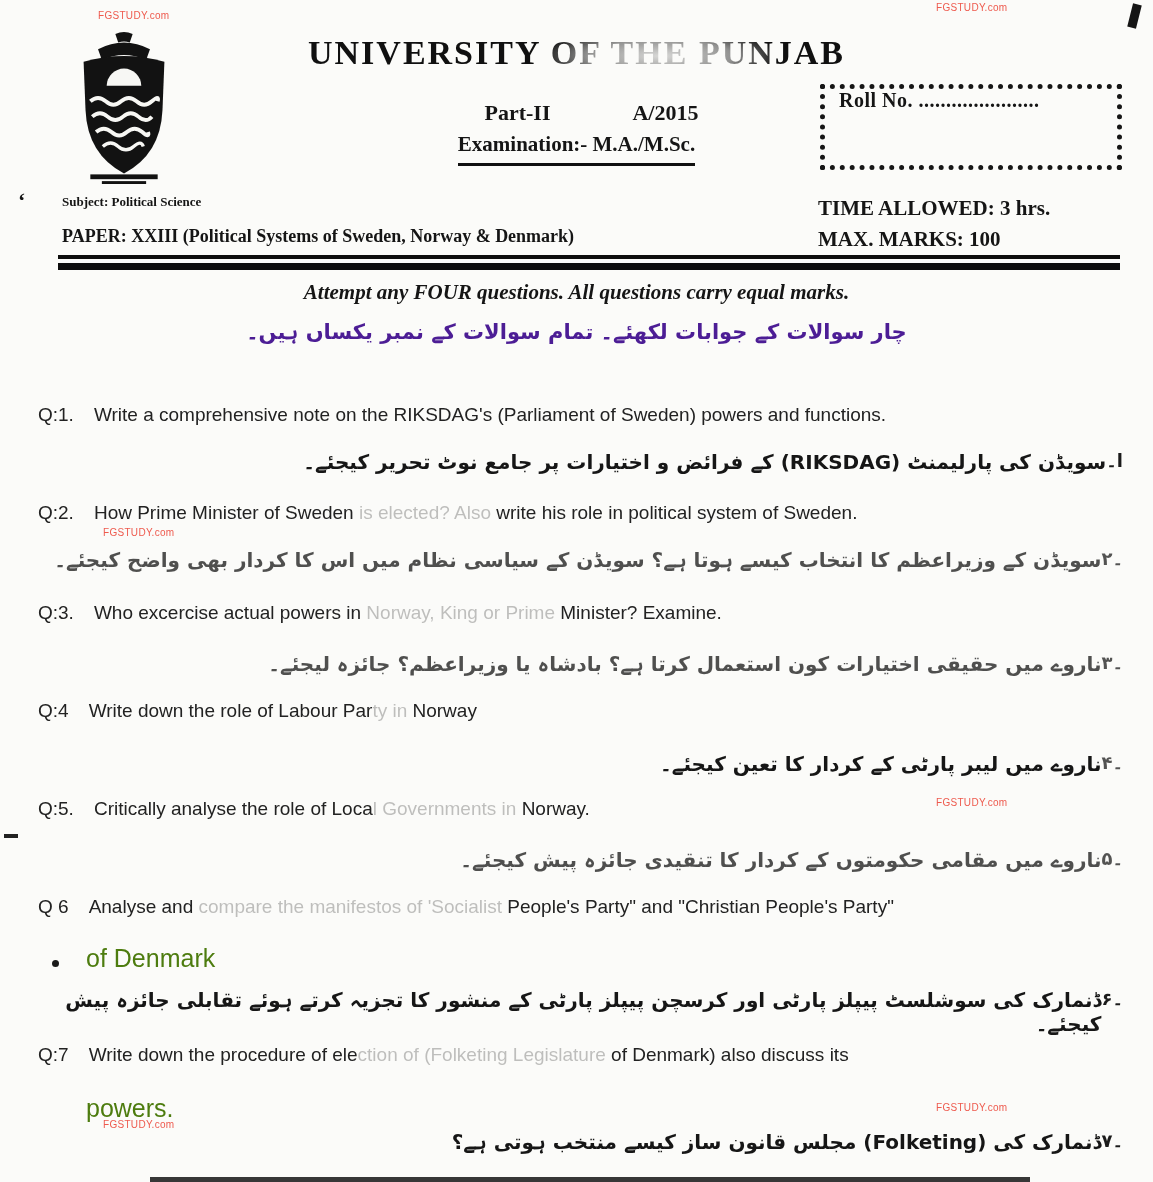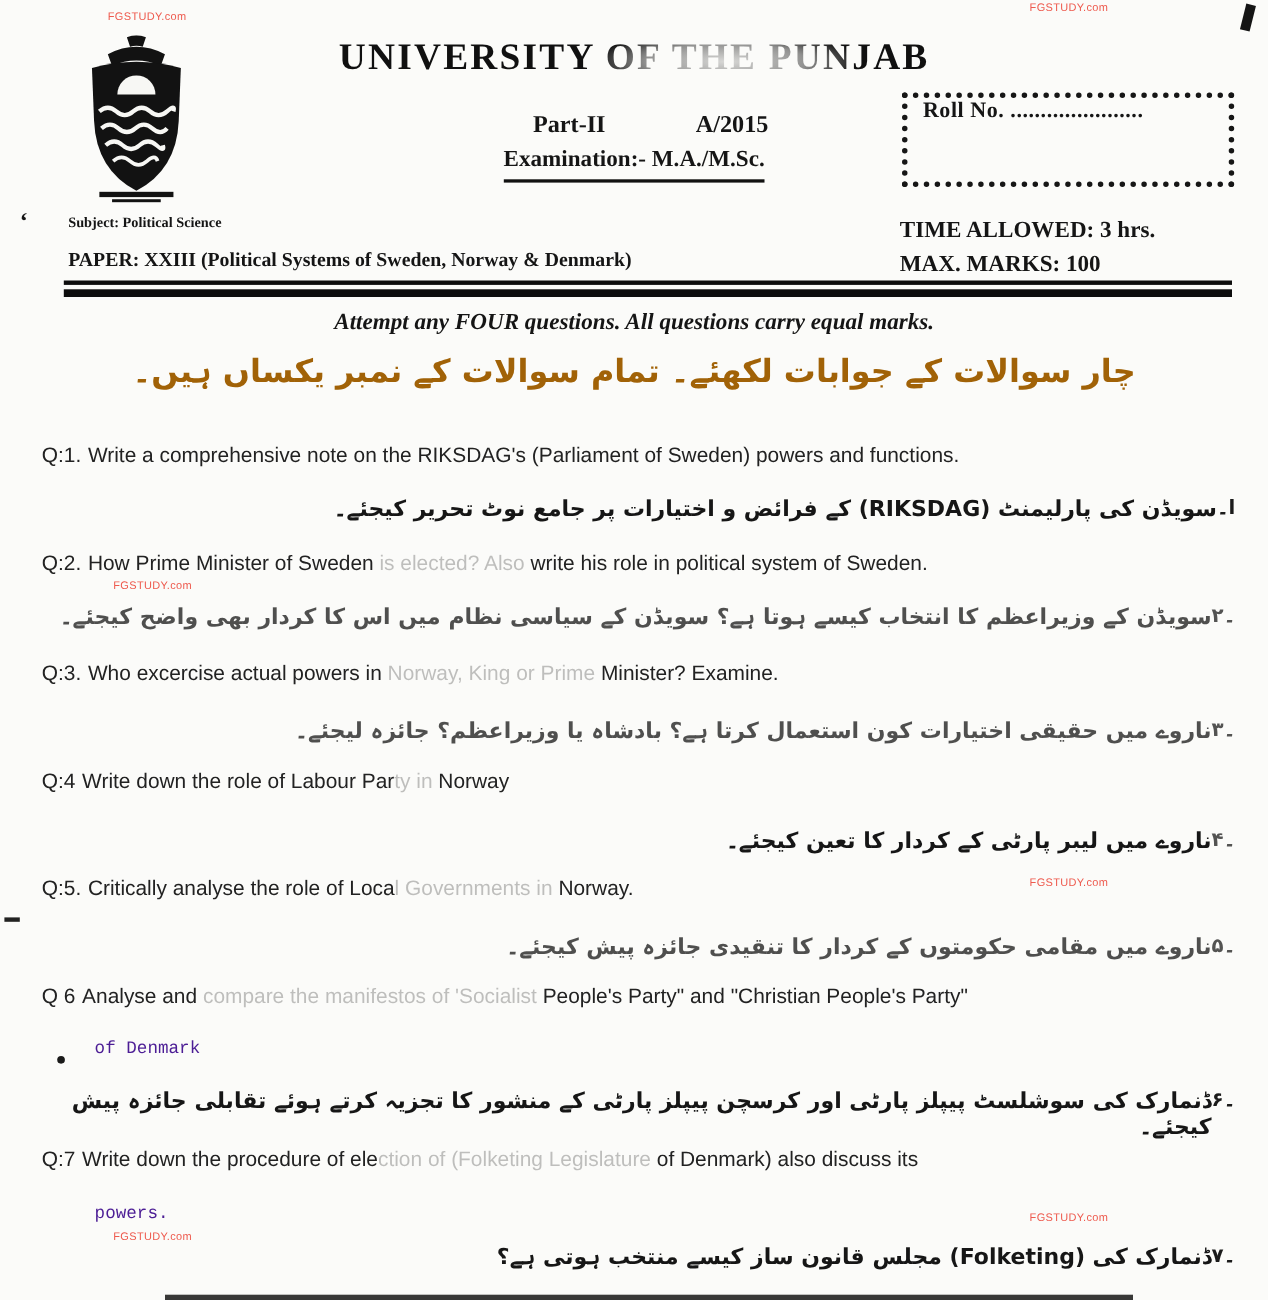--- a/index.html
+++ b/index.html
@@ -74,38 +74,38 @@
     position:absolute; left:0; right:0; top:280px;
     text-align:center;
     font-size:21px; font-weight:bold; font-style:italic;
     filter:blur(.25px);
   }
   .instr-ur {
     position:absolute; left:0; right:0; top:320px;
     text-align:center;
     direction:rtl;
     font-family:"DejaVu Sans", sans-serif;
-    font-size:29px; font-weight:bold;
-    color:#a16207;
+    font-size:21px; font-weight:bold;
+    color:#4c1d95;
     filter:blur(.3px);
   }
   
   .eng-q {
     position:absolute; left:38px; right:30px;
     font-family:"Liberation Sans", sans-serif;
     font-size:19px;
     color:#222;
     filter:blur(.25px);
   }
-  .qnum { display:inline-block; margin-right:6px; }
+  .qnum { display:inline-block; margin-right:20px; }
   .faded { opacity:.28; filter:blur(.7px); }
   .cont-line {
     position:absolute;
-    font-family:Liberation Mono, monospace;
-    font-size:16px; color:#4c1d95;
+    font-family:Liberation Sans, sans-serif;
+    font-size:25px; color:#4d7c0f;
     filter:blur(.25px);
   }
   .urdu-row {
     position:absolute; right:30px;
     display:flex; align-items:flex-start; 
   }
   .urdu {
     font-family:"DejaVu Sans", sans-serif;
     font-size:20px; font-weight:bold;
     direction:rtl;

